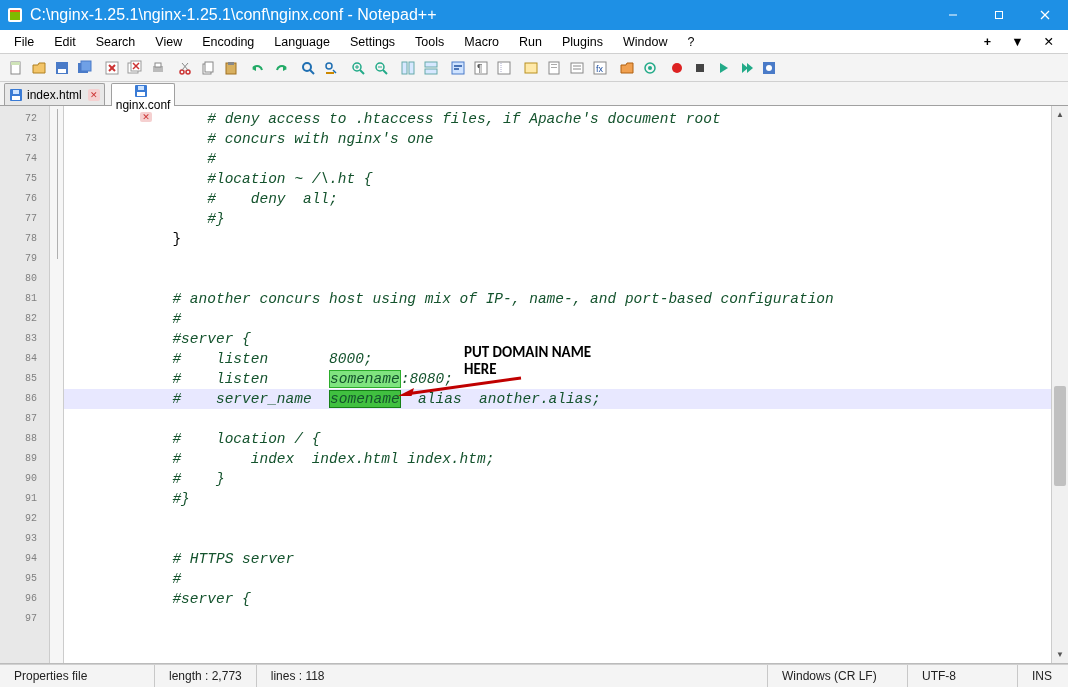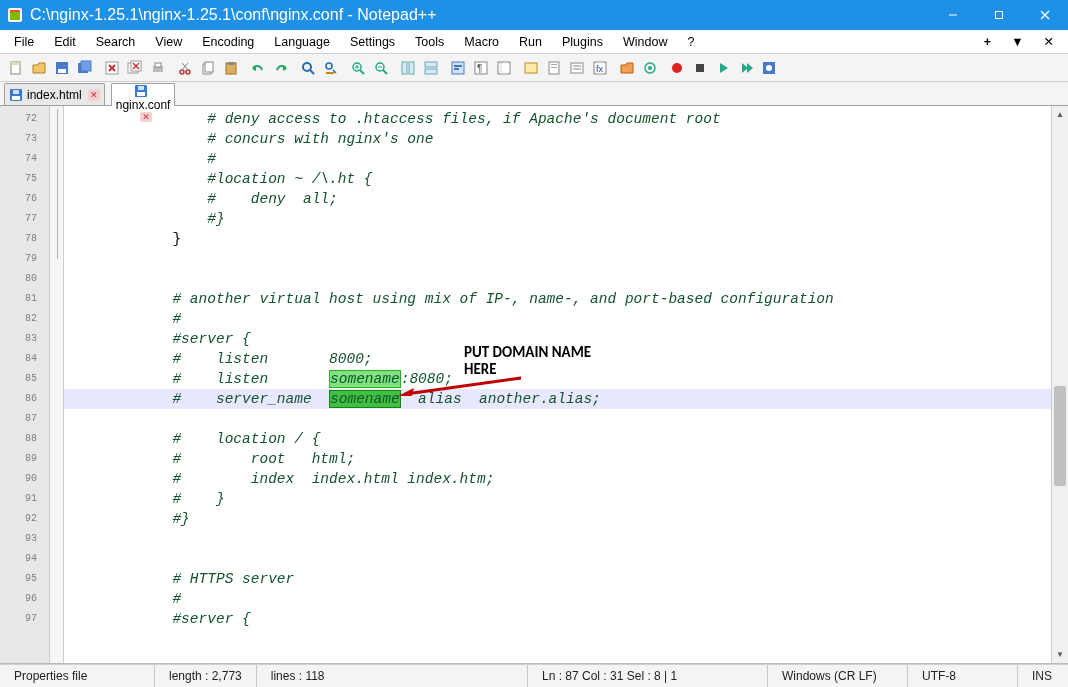--- a/index.html
+++ b/index.html
@@ -427,46 +427,44 @@
     </div>
   <div class="code-line">                <span class="tok-comment"># deny access to .htaccess files, if Apache's document root</span></div>
       <div class="code-line">                <span class="tok-comment"># concurs with nginx's one</span></div>
       <div class="code-line">                <span class="tok-comment">#</span></div>
       <div class="code-line">                <span class="tok-comment">#location ~ /\.ht {</span></div>
       <div class="code-line">                <span class="tok-comment">#    deny  all;</span></div>
       <div class="code-line">                <span class="tok-comment">#}</span></div>
       <div class="code-line">            <span class="tok-black">}</span></div>
       <div class="code-line">&nbsp;</div>
       <div class="code-line">&nbsp;</div>
-      <div class="code-line">            <span class="tok-comment"># another virtual host using mix of IP-, name-, and port-based configuration</span></div>
+      <div class="code-line">            <span class="tok-comment"># another concurs host using mix of IP-, name-, and port-based configuration</span></div>
       <div class="code-line">            <span class="tok-comment">#</span></div>
       <div class="code-line">            <span class="tok-comment">#server {</span></div>
       <div class="code-line">            <span class="tok-comment">#    listen       8000;</span></div>
       <div class="code-line">            <span class="tok-comment">#    listen       </span><span class="tok-comment hl-green">somename</span><span class="tok-comment">:8080;</span></div>
       <div class="code-line cursor-line">            <span class="tok-comment">#    server_name  </span><span class="tok-comment hl-green sel">somename</span><span class="tok-comment">  alias  another.alias;</span></div>
       <div class="code-line">&nbsp;</div>
       <div class="code-line">            <span class="tok-comment">#    location / {</span></div>
-      <div class="code-line">            <span class="tok-comment">#        root   html;</span></div>
       <div class="code-line">            <span class="tok-comment">#        index  index.html index.htm;</span></div>
       <div class="code-line">            <span class="tok-comment">#    }</span></div>
       <div class="code-line">            <span class="tok-comment">#}</span></div>
       <div class="code-line">&nbsp;</div>
       <div class="code-line">&nbsp;</div>
       <div class="code-line">            <span class="tok-comment"># HTTPS server</span></div>
       <div class="code-line">            <span class="tok-comment">#</span></div>
       <div class="code-line">            <span class="tok-comment">#server {</span></div>
     </div>
   <div class="vscroll">
     <div class="arrow">▲</div>
     <div class="thumb" style="top:280px; height:100px;"></div>
     <div class="arrow" style="position:absolute;bottom:0;left:0;right:0;">▼</div>
   </div>
 </div>
 
 <div class="status-bar">
   <div class="cell" style="width:155px;">Properties file</div>
   <div class="cell">length : 2,773</div>
   <div class="cell wide">lines : 118</div>
-  <div class="cell" style="width:240px;">Ln : 87    Col : 31    Sel : 8 | 1</div>
   <div class="cell" style="width:140px;">Windows (CR LF)</div>
   <div class="cell" style="width:110px;">UTF-8</div>
   <div class="cell" style="border-right:none;width:50px;">INS</div>
 </div>
 
 </body></html>

